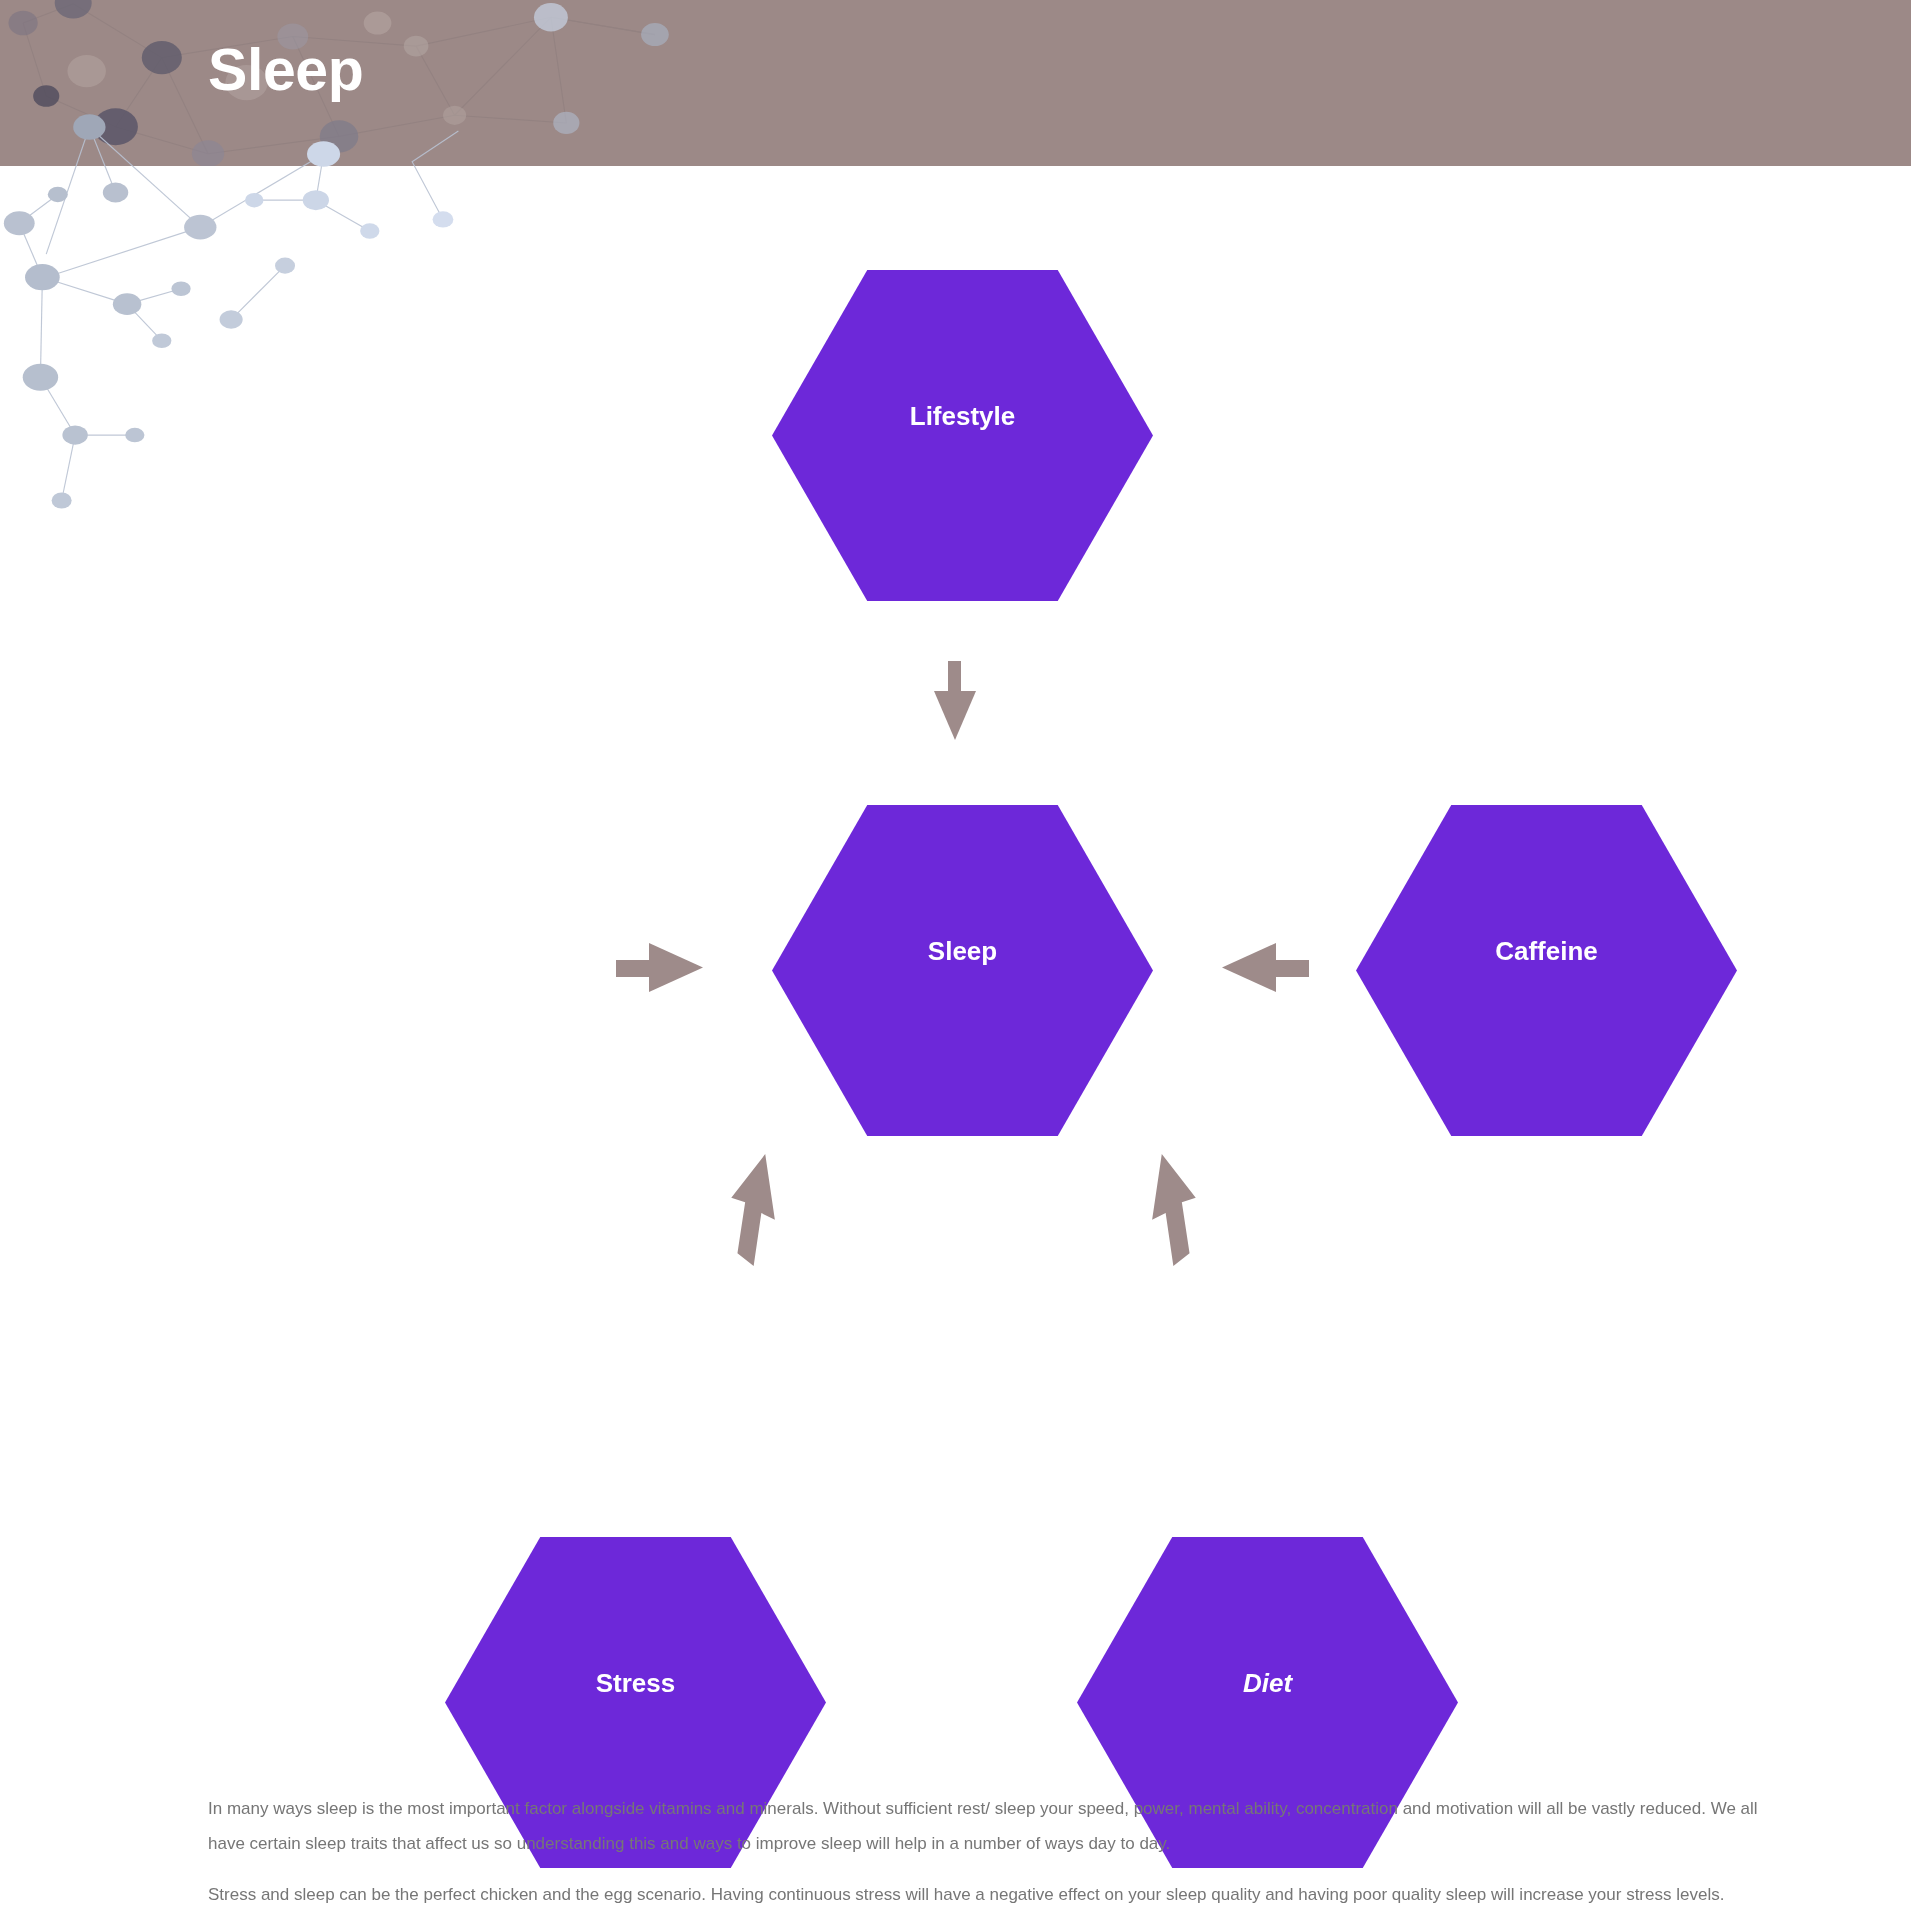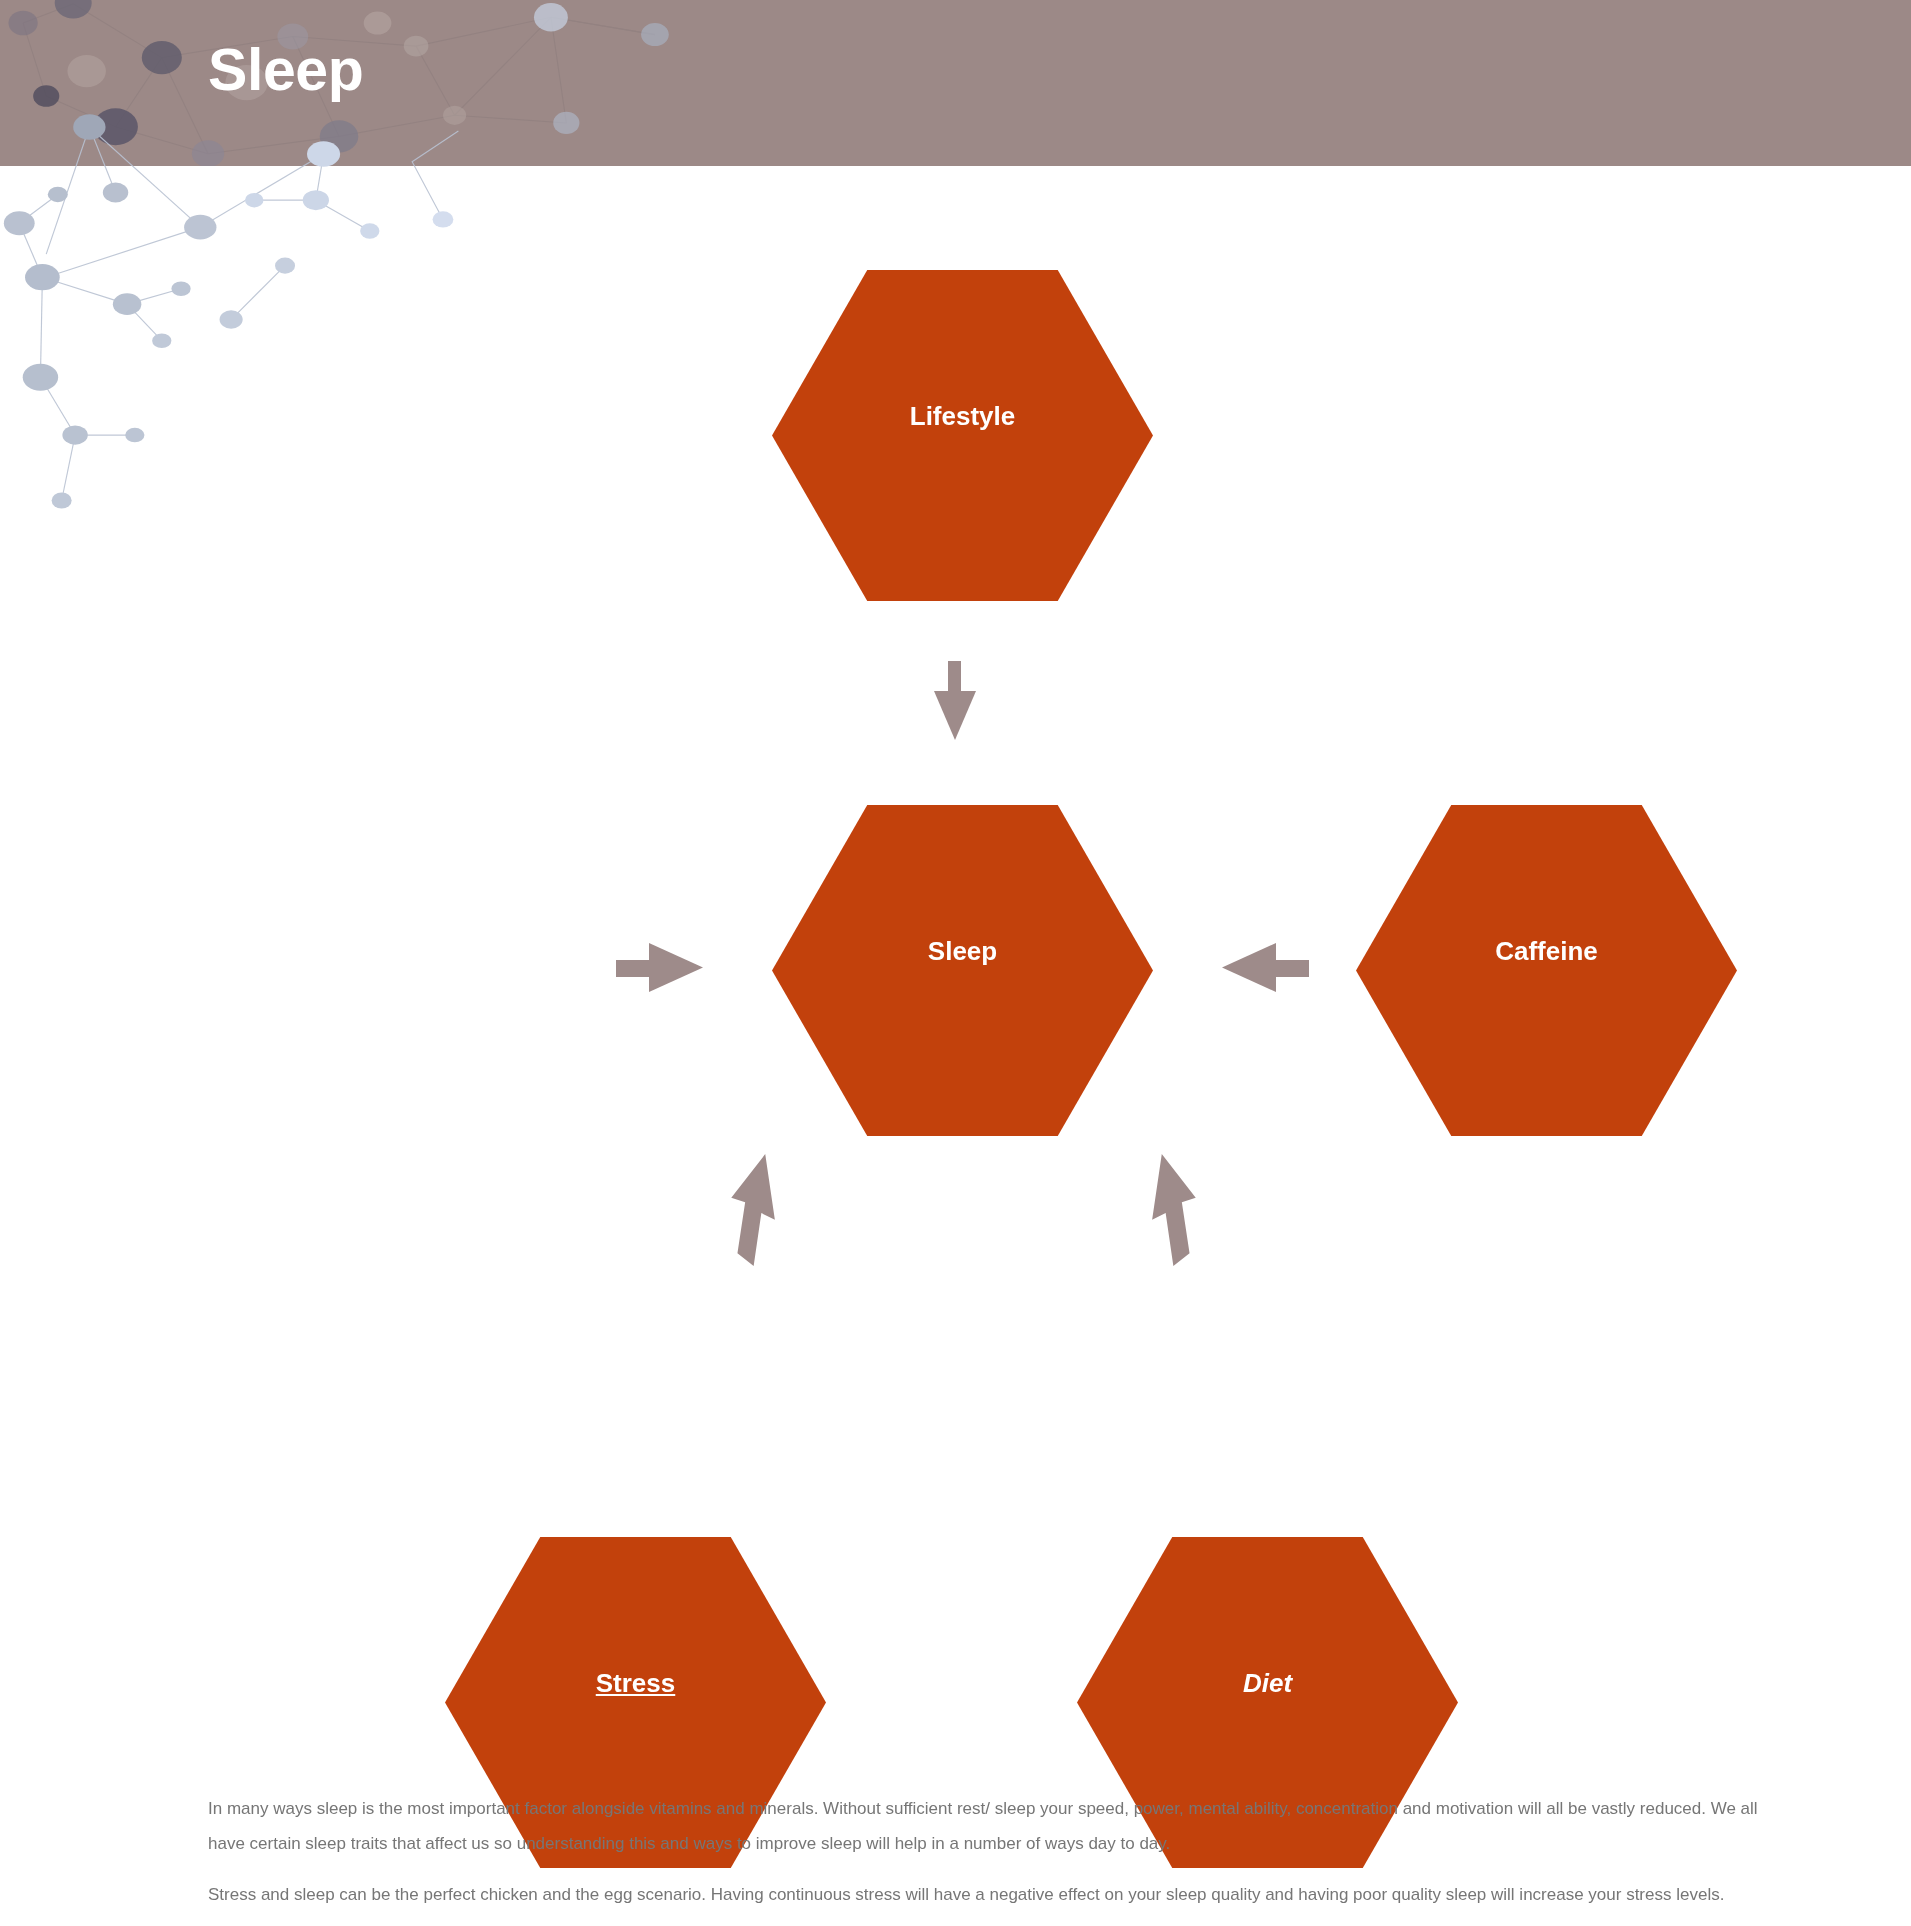--- a/index.html
+++ b/index.html
@@ -28,21 +28,21 @@
   #network-graphic-header{
     position:absolute;left:0;top:0;width:732px;height:166px;
     pointer-events:none;
   }
   
   #diagram{
     position:absolute;left:0;top:166px;width:1911px;height:1591px;
   }
   .hex{
     position:absolute;
-    background:#c2410c;
+    background:#6d28d9;
     clip-path:polygon(25% 0%,75% 0%,100% 50%,75% 100%,25% 100%,0% 50%);
   }
   .hex-label{
     position:absolute;width:100%;text-align:center;
     color:#ffffff;font-size:26px;font-weight:bold;
     white-space:nowrap;
   }
   .arrow{position:absolute;background:#9e8b8a;}
   
   #body-copy{
@@ -178,21 +178,21 @@
 
   <svg style="position:absolute;left:717px;top:986px;width:81px;height:116px;" viewBox="0 0 210 300">
     <polygon points="150,5 175,175 140,158 120,295 78,262 98,130 62,118" fill="#9e8b8a" transform="translate(-25,0)"></polygon>
   </svg>
 
   <svg style="position:absolute;left:1129px;top:986px;width:81px;height:116px;" viewBox="0 0 210 300">
     <polygon points="150,5 175,175 140,158 120,295 78,262 98,130 62,118" fill="#9e8b8a" transform="translate(235,0) scale(-1,1)"></polygon>
   </svg>
 
   <div class="hex" style="left:445px;top:1371px;width:381px;height:331px;">
-    <div class="hex-label" style="top:131px;text-decoration:underline;">Stress</div>
+    <div class="hex-label" style="top:131px;">Stress</div>
   </div>
 
   <div class="hex" style="left:1077px;top:1371px;width:381px;height:331px;font-style:italic;">
     <div class="hex-label" style="top:131px;">Diet</div>
   </div>
 
 </div>
 
 <div id="body-copy">
   <p>In many ways sleep is the most important factor alongside vitamins and minerals. Without sufficient rest/ sleep your speed, power, mental ability, concentration and motivation will all be vastly reduced.  We all have certain sleep traits that affect us so understanding this and ways to improve sleep will help in a number of ways day to day.</p>

